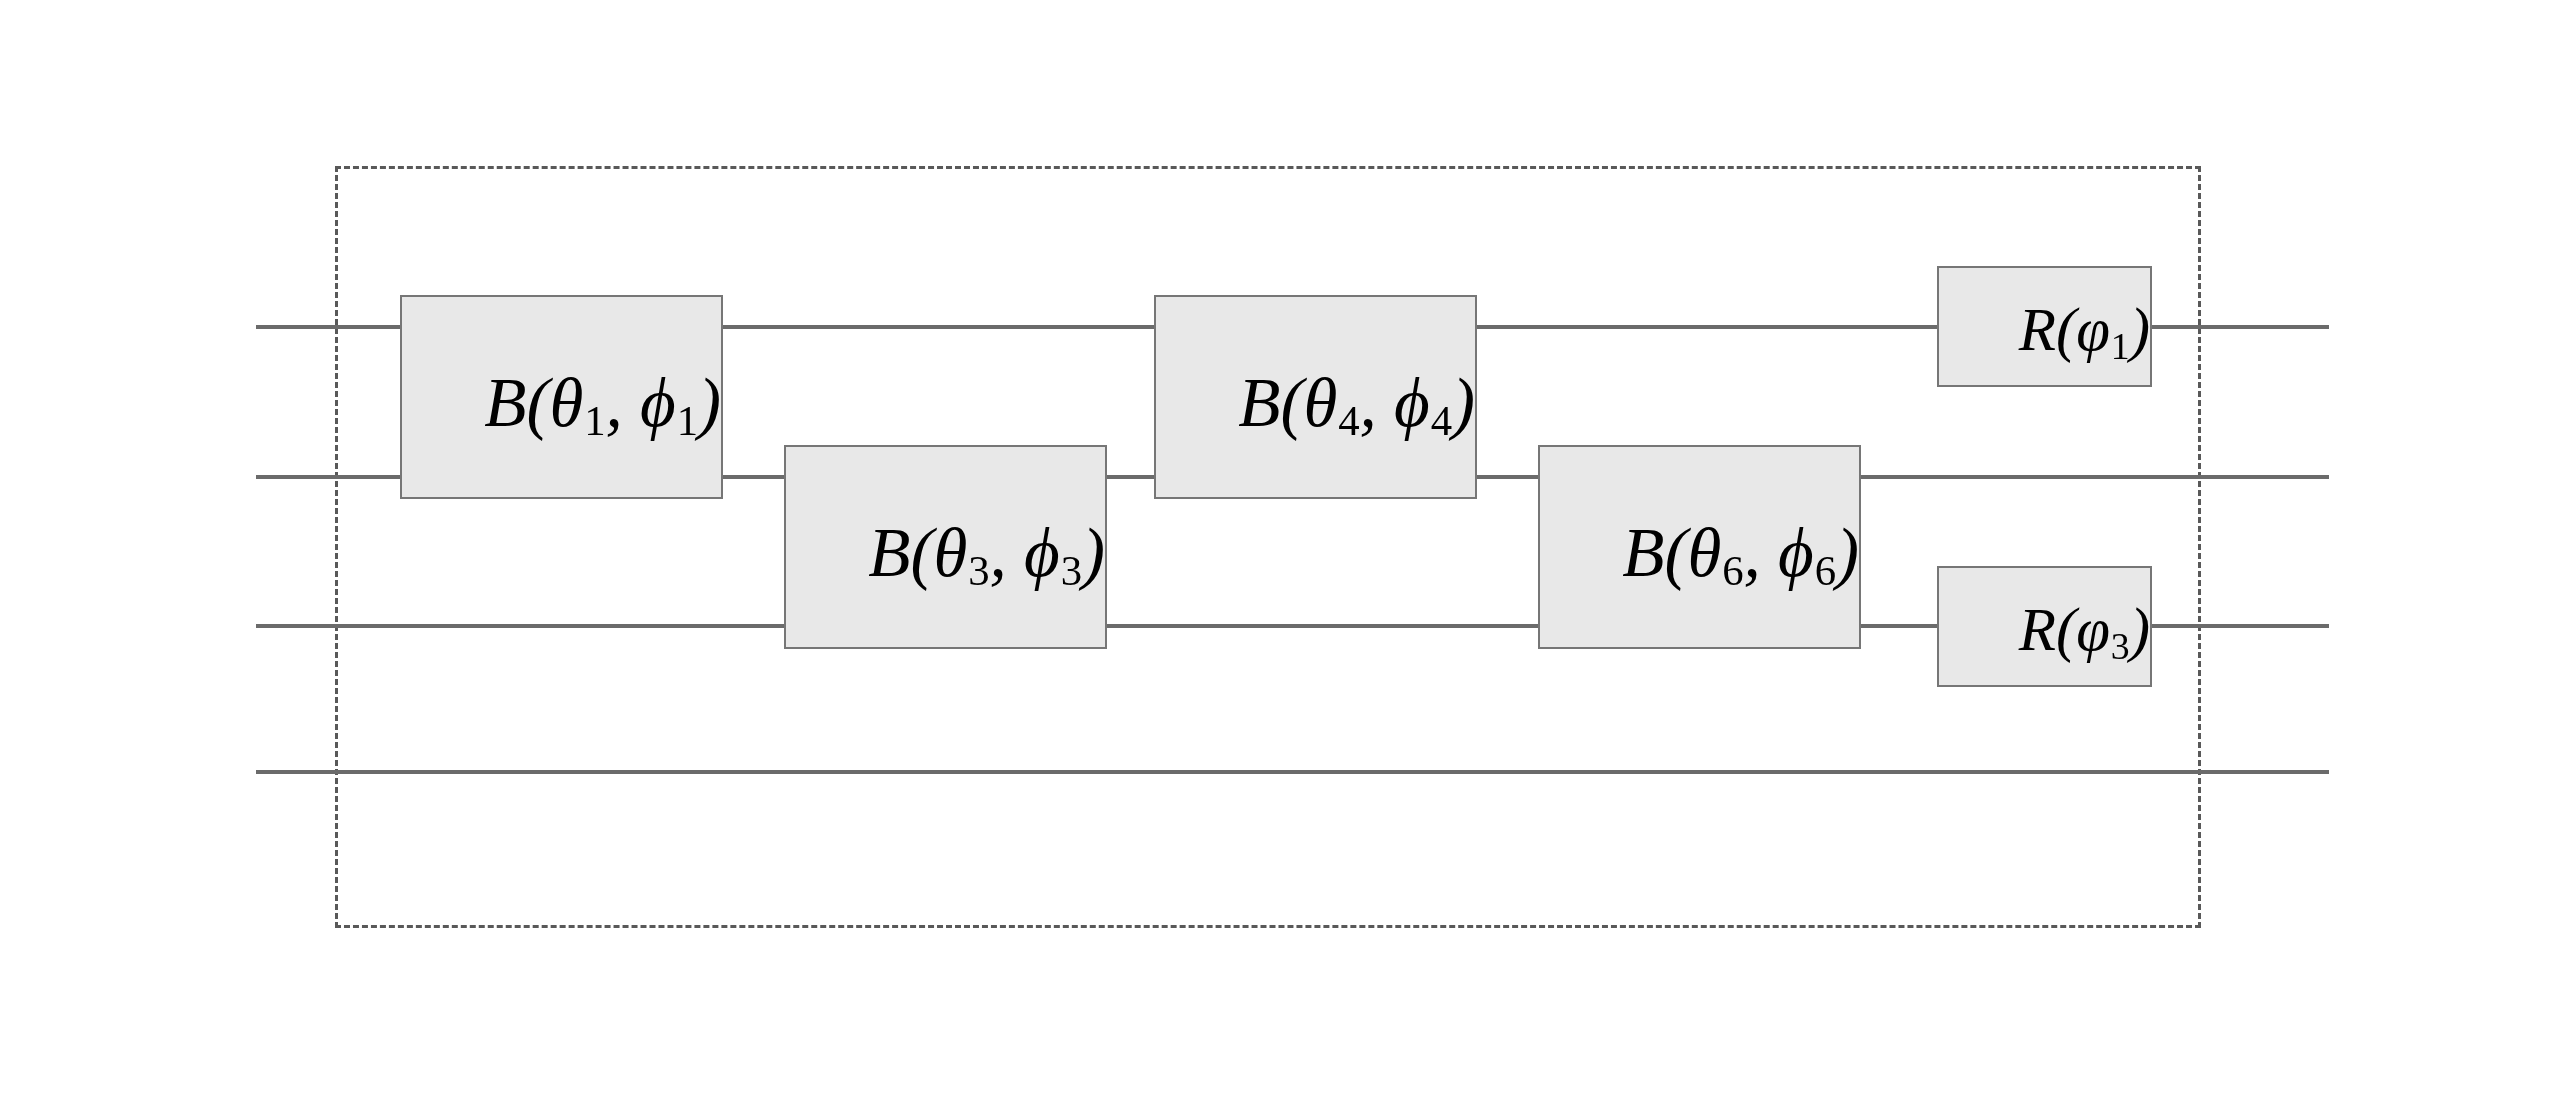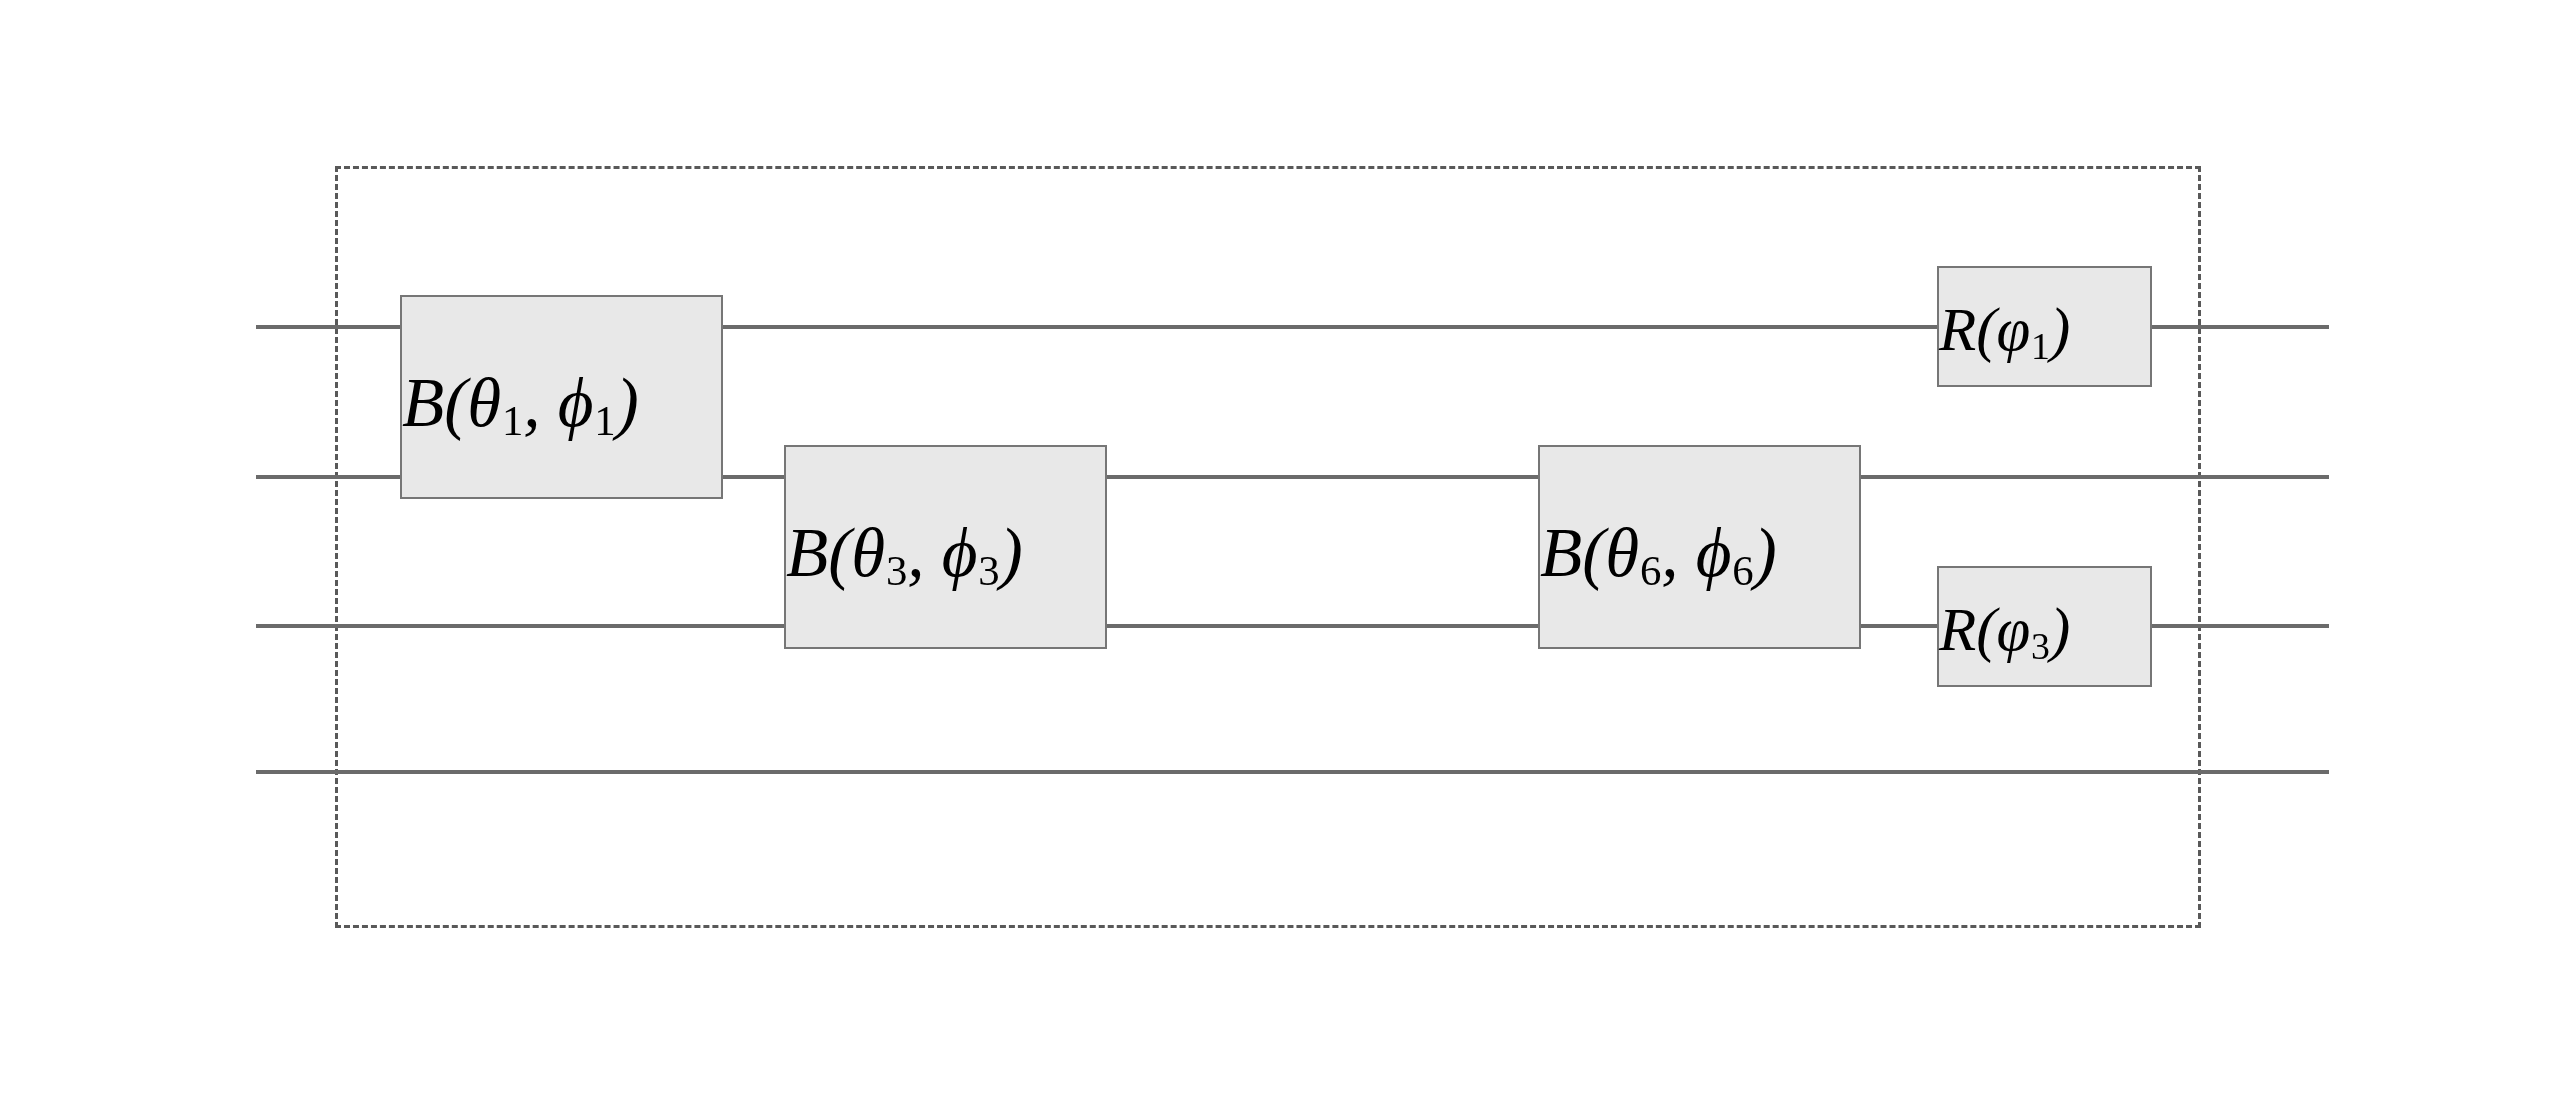--- a/index.html
+++ b/index.html
@@ -21,21 +21,21 @@
     position:absolute; left:256px; width:2073px; height:3.8px;
     background:var(--wire);
   }
   .wire.w1{top:325px}
   .wire.w2{top:475px}
   .wire.w3{top:624px}
   .wire.w4{top:770px}
   .gate{
     position:absolute; box-sizing:border-box;
     background:var(--gate-fill); border:2.9px solid var(--gate-border);
-    display:flex; align-items:center; justify-content:flex-start;
+    display:flex; align-items:center; justify-content:flex-end;
     font-style:italic; color:var(--text); white-space:nowrap;
   }
   .bgate{ width:323px; height:204px; font-size:69px; padding-top:12px; }
   .rgate{ width:215px; height:121px; font-size:61px; padding-top:7.7px; }
   .b1{left:400px;  top:295px}
   .b2{left:400px;  top:590px}
   .b3{left:784px;  top:445px}
   .b4{left:1154px; top:295px}
   .b5{left:1154px; top:590px}
   .b6{left:1538px; top:445px}
@@ -63,20 +63,23 @@
 
   <div class="gate bgate b1">
     <span class="glabel"><span>B(θ</span><sub>1</sub><span>, ϕ</span><sub>1</sub><span>)</span></span>
   </div>
 
 
   <div class="gate bgate b3">
     <span class="glabel"><span>B(θ</span><sub>3</sub><span>, ϕ</span><sub>3</sub><span>)</span></span>
   </div>
 
+  <div class="gate bgate b4">
+    <span class="glabel"><span>B(θ</span><sub>4</sub><span>, ϕ</span><sub>4</sub><span>)</span></span>
+  </div>
 
 
   <div class="gate bgate b6">
     <span class="glabel"><span>B(θ</span><sub>6</sub><span>, ϕ</span><sub>6</sub><span>)</span></span>
   </div>
 
   <div class="gate rgate r1">
     <span class="glabel"><span>R(φ</span><sub>1</sub><span>)</span></span>
   </div>
 

